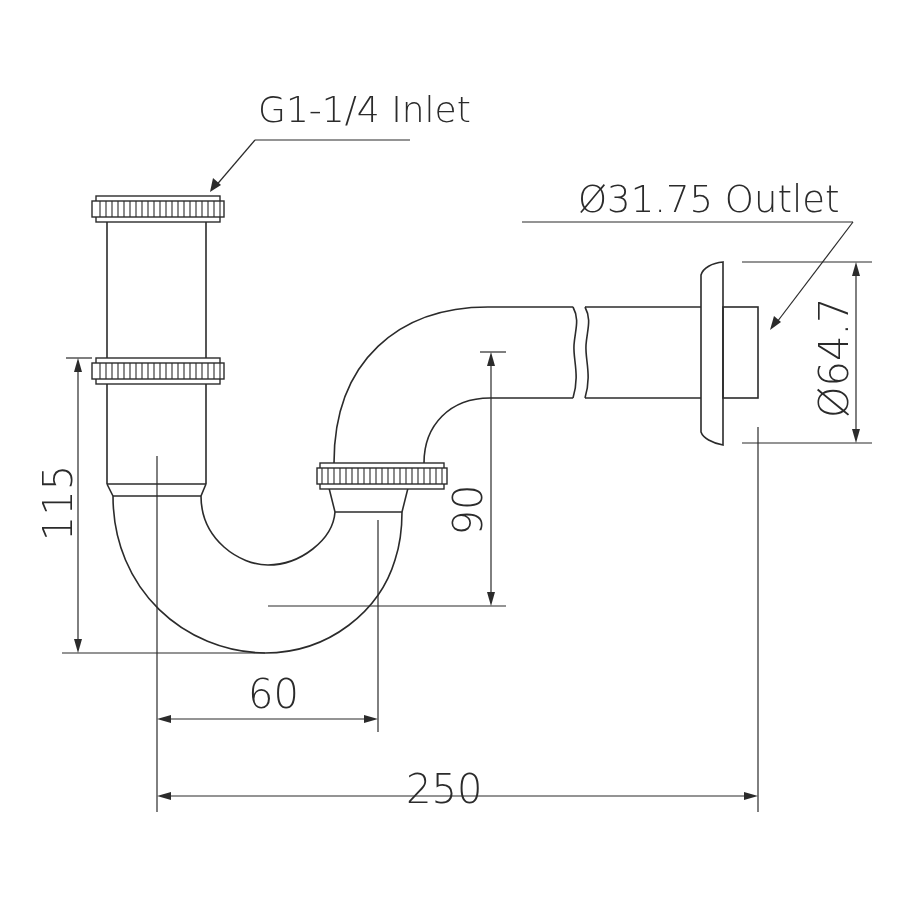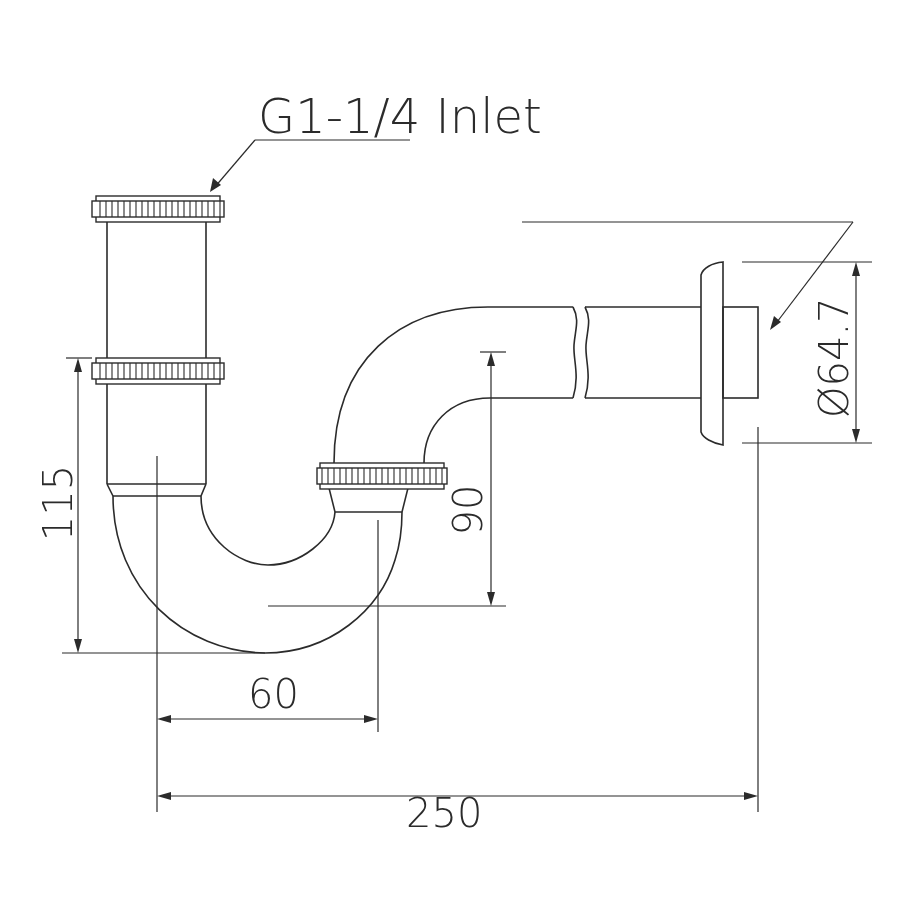--- a/index.html
+++ b/index.html
@@ -198,25 +198,26 @@
       <polygon class="arr" points="378,719 364,715 364,723"></polygon>
     </g>
     <g>
       <line class="thin" x1="758" y1="427" x2="758" y2="812"></line>
       <line class="thin" x1="161" y1="796" x2="754" y2="796"></line>
       <polygon class="arr" points="157,796 171,792 171,800"></polygon>
       <polygon class="arr" points="758,796 744,792 744,800"></polygon>
     </g>
   </svg>
 
-  <div class="label" style="left:258px; top:92px; font-size:48px;">G1-1/4 Inlet</div>
-
+  <div class="label" style="left:258px; top:92px; font-size:36px;">G1-1/4 Inlet</div>
+
+  <div class="label" style="left:578px; top:181px; font-size:37px;">Ø31.75 Outlet</div>
 
   <div class="label rot" style="left:18px; top:483px; font-size:40px; width:80px; text-align:center;">115</div>
 
   <div class="label rot" style="left:438px; top:490px; font-size:40px; width:60px; text-align:center;">90</div>
 
   <div class="label rot" style="left:774px; top:338px; font-size:40px; width:120px; text-align:center;">Ø64.7</div>
 
   <div class="label" style="left:248px; top:674px; font-size:40px;">60</div>
 
-  <div class="label" style="left:406px; top:793px; font-size:40px;">250</div>
+  <div class="label" style="left:406px; top:769px; font-size:40px;">250</div>
 </div>
 
 </body></html>

